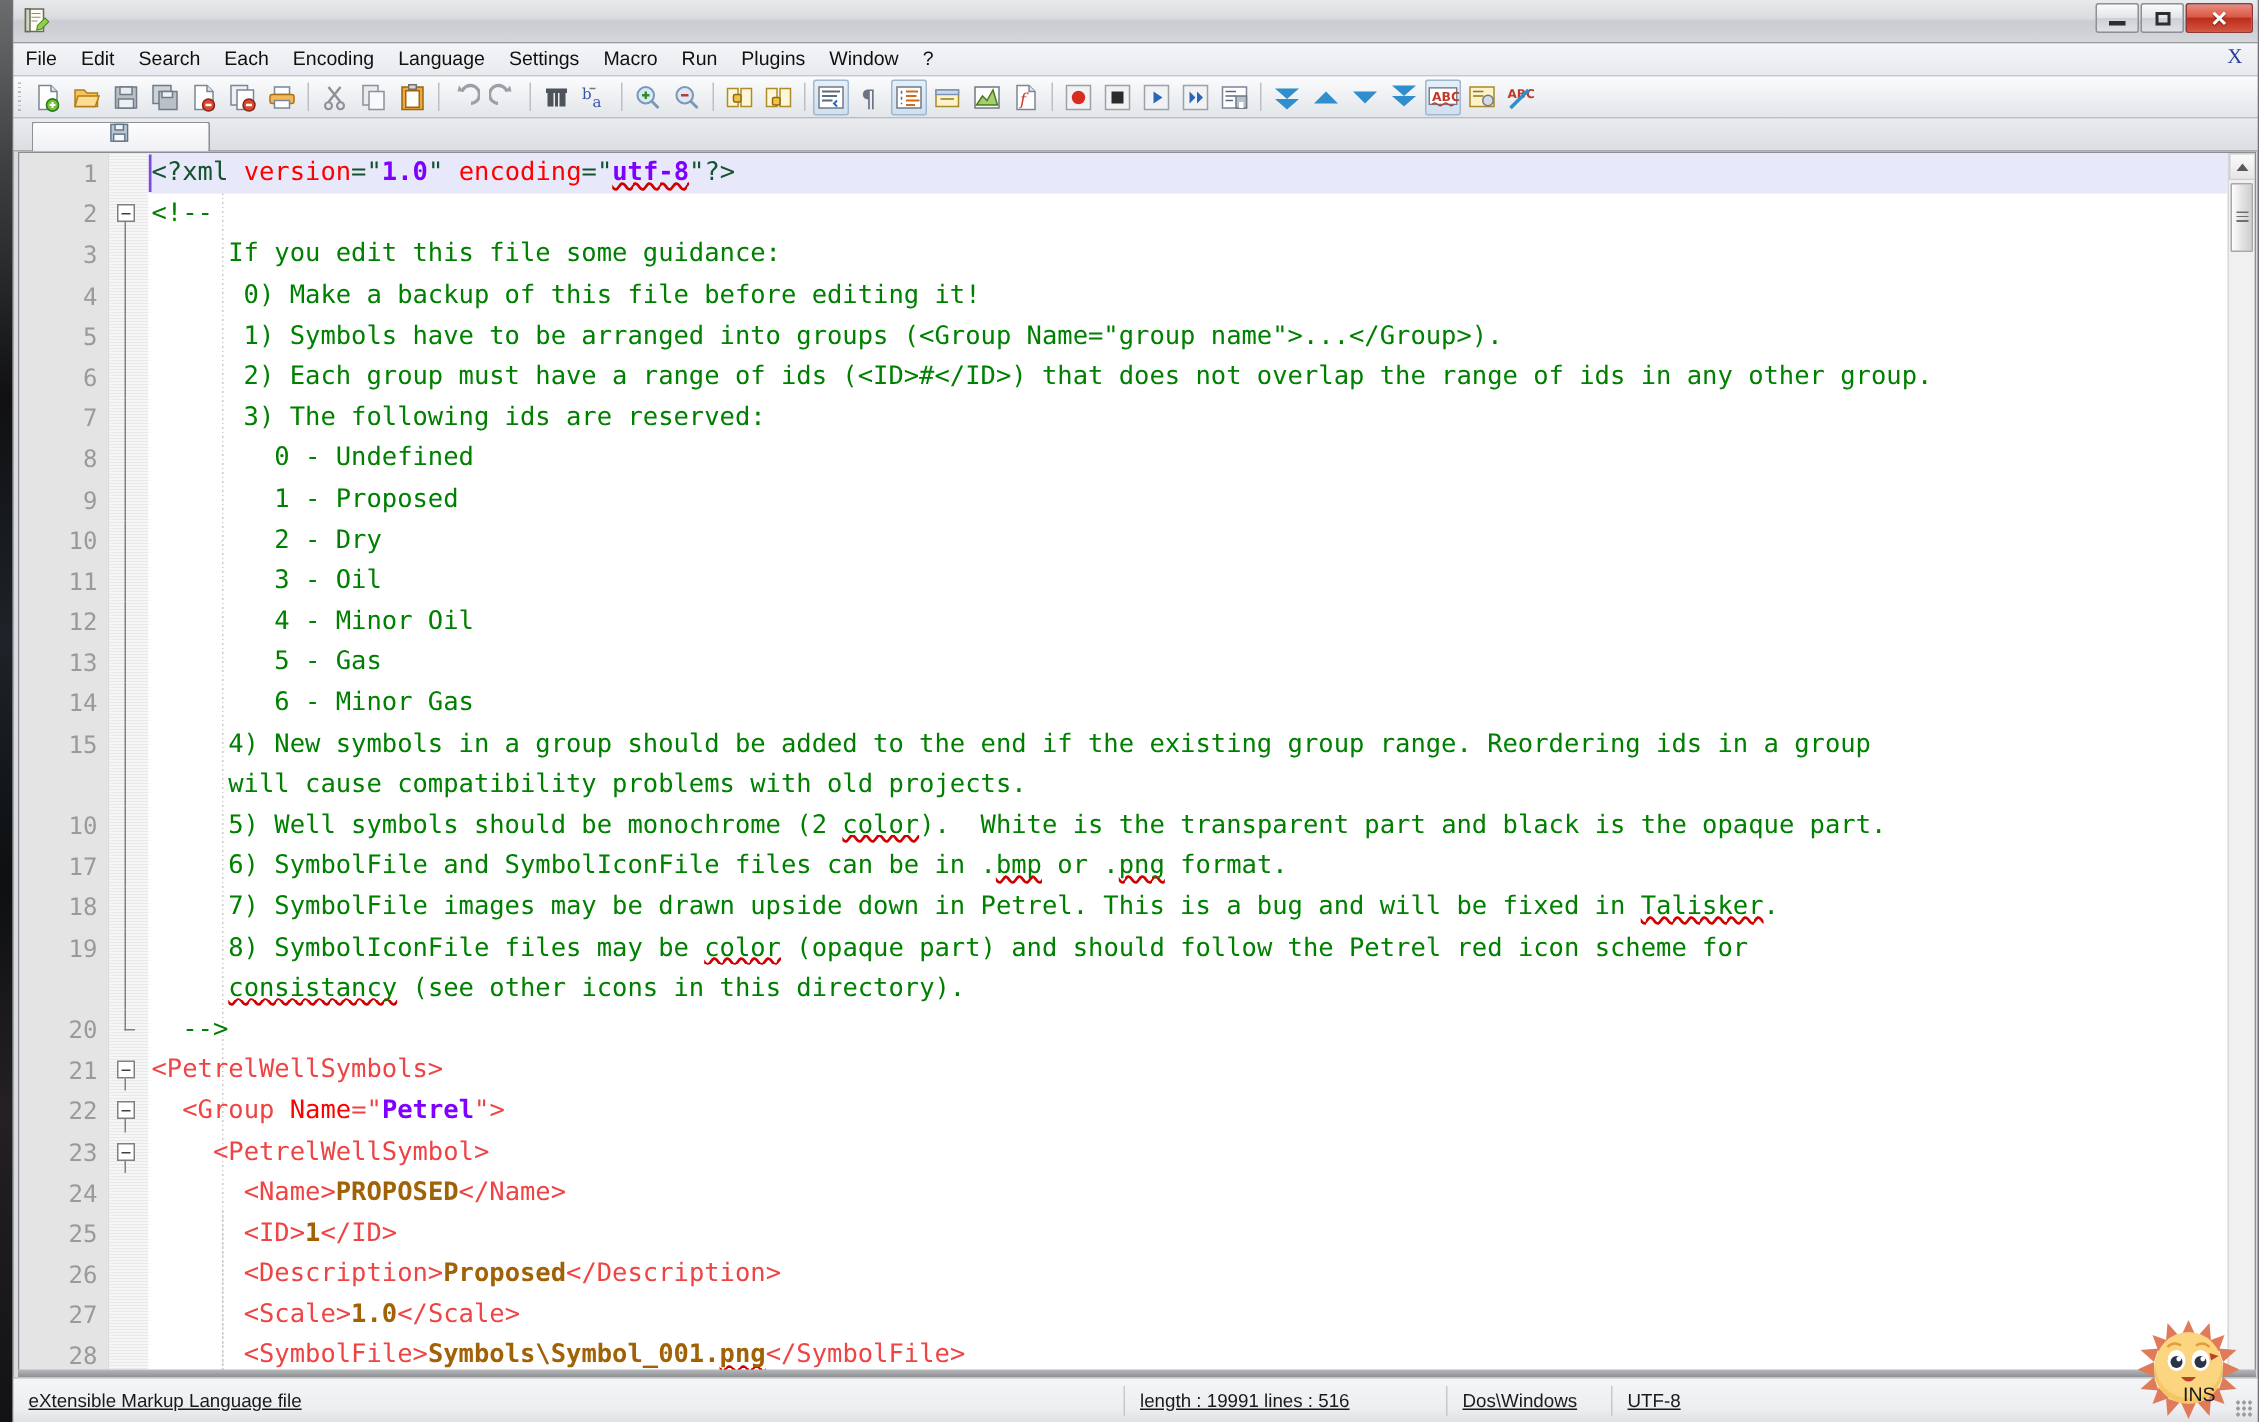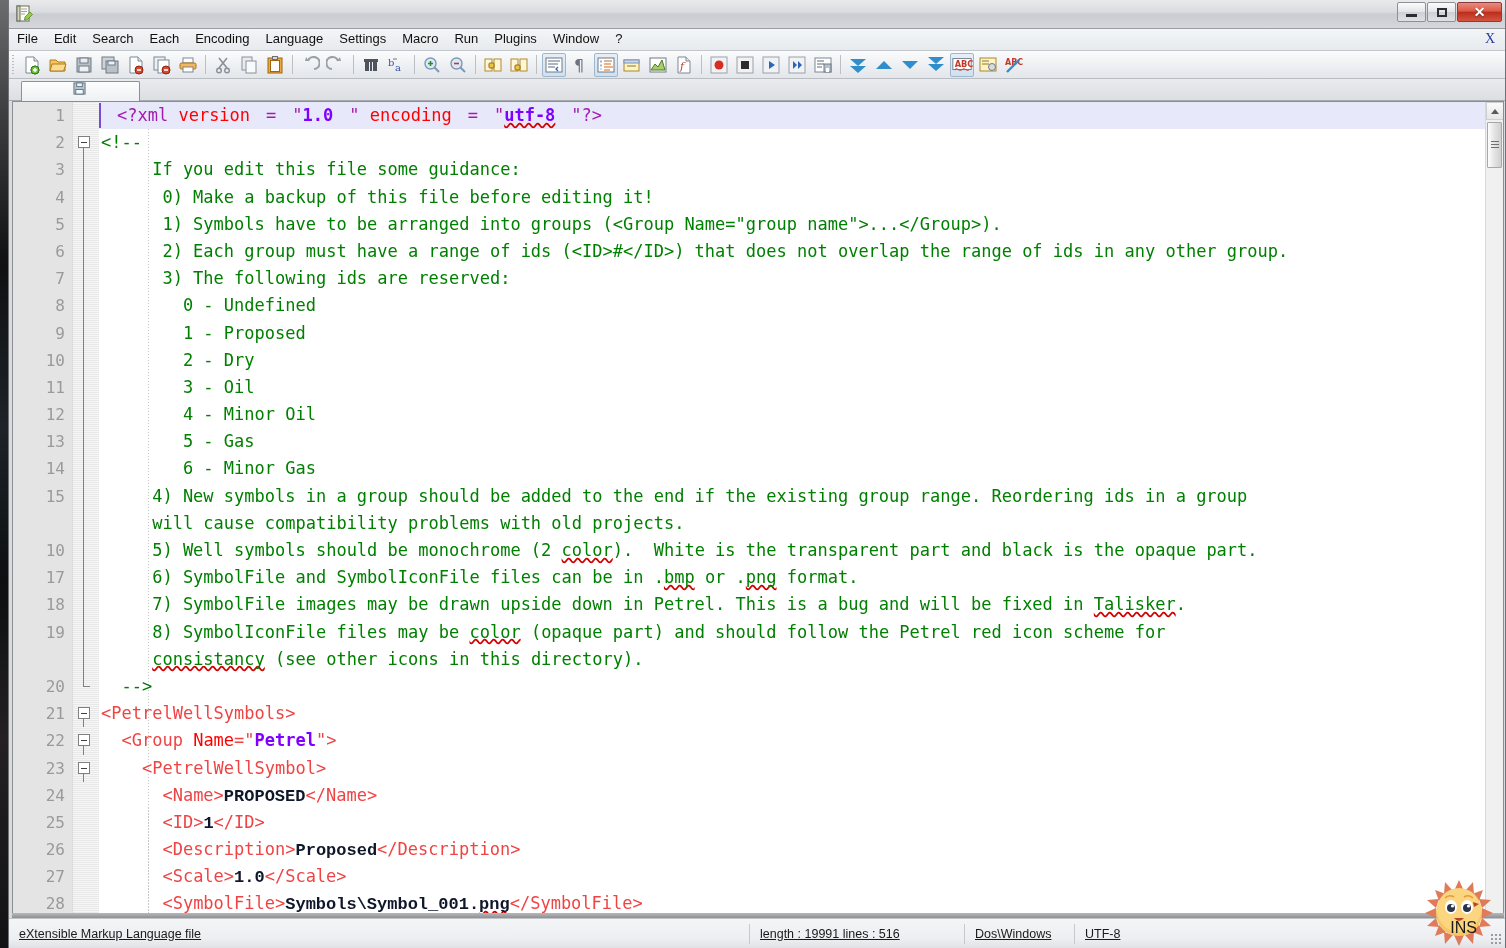--- a/index.html
+++ b/index.html
@@ -209,22 +209,22 @@
   }
   .ind-guide {
     position: absolute; top: 0; bottom: 0; width: 1px;
     background-image: repeating-linear-gradient(180deg,#c8c8c8 0 1px,transparent 1px 3px);
   }
 
   .tg { color: #ef4444; }         
   .at { color: #ff0000; }         
   .av { color: #8000ff; font-weight: bold; }  
   .cm { color: #008000; }         
-  .pi { color: #a21caf; padding-left: 16px; }         
-  .tx { color: #0f172a; font-weight: bold; font-family: Liberation Mono, monospace; }  
+  .pi { color: #14532d; }         
+  .tx { color: #a16207; font-weight: bold; }  
   .sp { text-decoration: underline wavy #d00000; text-decoration-skip-ink: none; }
 
   
   .vscroll {
     position: absolute; right: 0; top: 0;
     width: 18px; height: 100%;
     background: #f0f0f0; border-left: 1px solid #d8d8d8;
   }
   .sb-arrow {
     width: 18px; height: 18px;
@@ -267,21 +267,21 @@
     padding: 0 10px; border-left: 1px solid #c6c8cc;
     white-space: nowrap;
   }
   .st-cell:first-child { border-left: none; }
   .sun {
     position: absolute; right: 12px; bottom: 2px;
     width: 68px; height: 66px;
   }
   .ins-label {
     position: absolute; right: 28px; bottom: 11px;
-    font-size: 16px; color: #1a1a1a;
+    font-size: 13px; color: #1a1a1a;
   }
   .resize-grip {
     position: absolute; right: 3px; bottom: 3px;
     width: 12px; height: 12px;
     background-image:
       radial-gradient(#9a9ca0 40%, transparent 41%);
     background-size: 4px 4px;
   }
 </style>
 </head>

